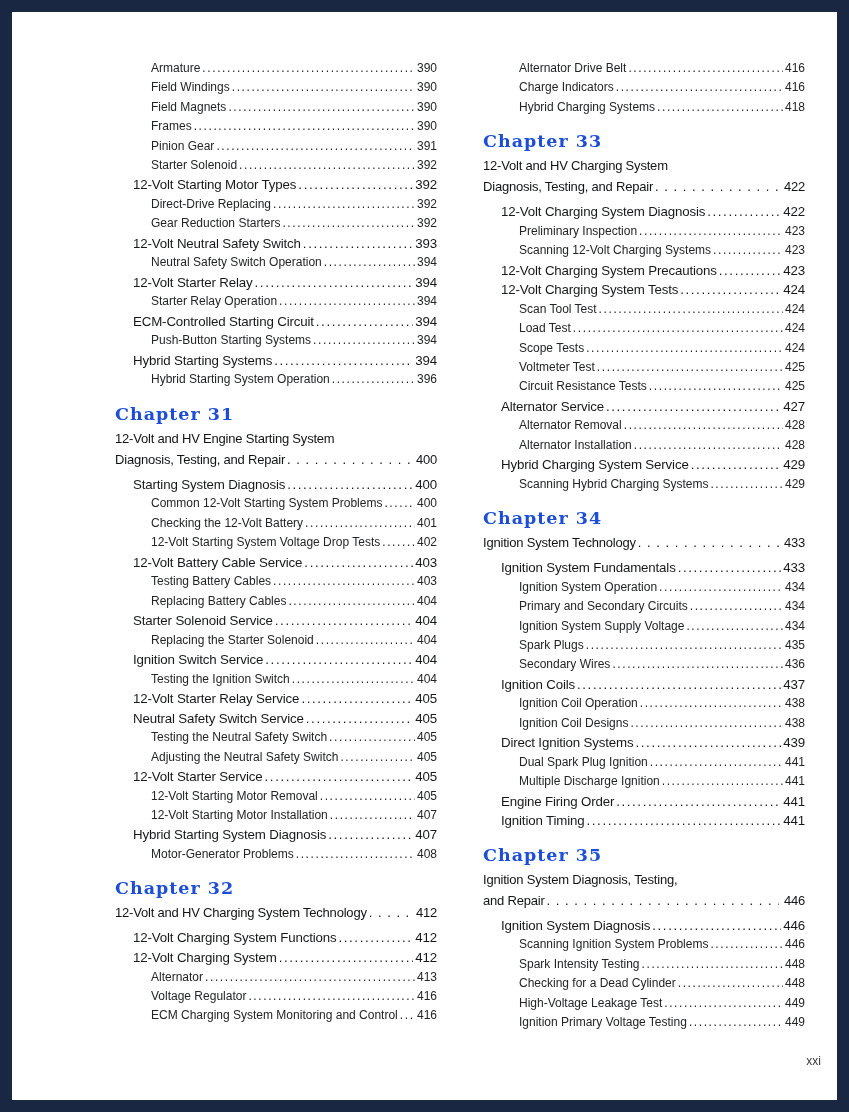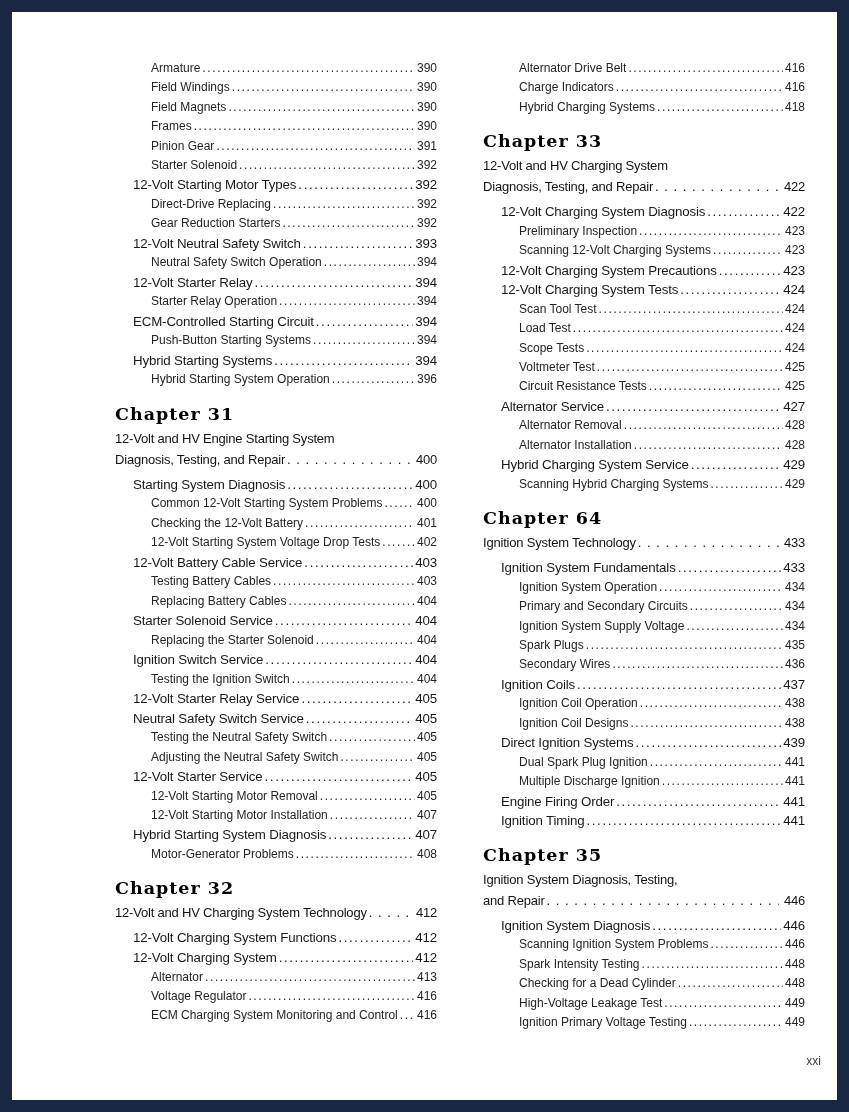--- a/index.html
+++ b/index.html
@@ -52,21 +52,21 @@
   }
 
   
   .chapter { margin-top: 13px; margin-bottom: 5px; }
   .ch-head {
     font-family: "DejaVu Serif", serif;
     font-weight: bold;
     font-size: 17.5px;
     line-height: 23px;
     letter-spacing: 1px;
-    color: #000000;
+    color: #1d4ed8;
     margin-bottom: 2px;
   }
   .ch-title {
     font-size: 13px;
     line-height: 21px;
     color: #121315;
     letter-spacing: -0.2px;
   }
   .ch-line.last { display: flex; align-items: baseline; }
   .ch-line.last .lbl { white-space: nowrap; flex-shrink: 0; }
@@ -418,21 +418,21 @@
           <span class="lbl">Hybrid Charging System Service</span>
           <span class="dots"></span>
           <span class="pg">429</span>
         </div>
         <div class="entry lv2">
           <span class="lbl">Scanning Hybrid Charging Systems</span>
           <span class="dots"></span>
           <span class="pg">429</span>
         </div>
         <div class="chapter">
-          <div class="ch-head">Chapter 64</div>
+          <div class="ch-head">Chapter 34</div>
           <div class="ch-title">
             <div class="ch-line last">
               <span class="lbl">Ignition System Technology</span>
               <span class="dots ch-dots"></span>
               <span class="pg ch-pg">433</span>
             </div>
           </div>
         </div>
         <div class="entry lv1">
           <span class="lbl">Ignition System Fundamentals</span>

